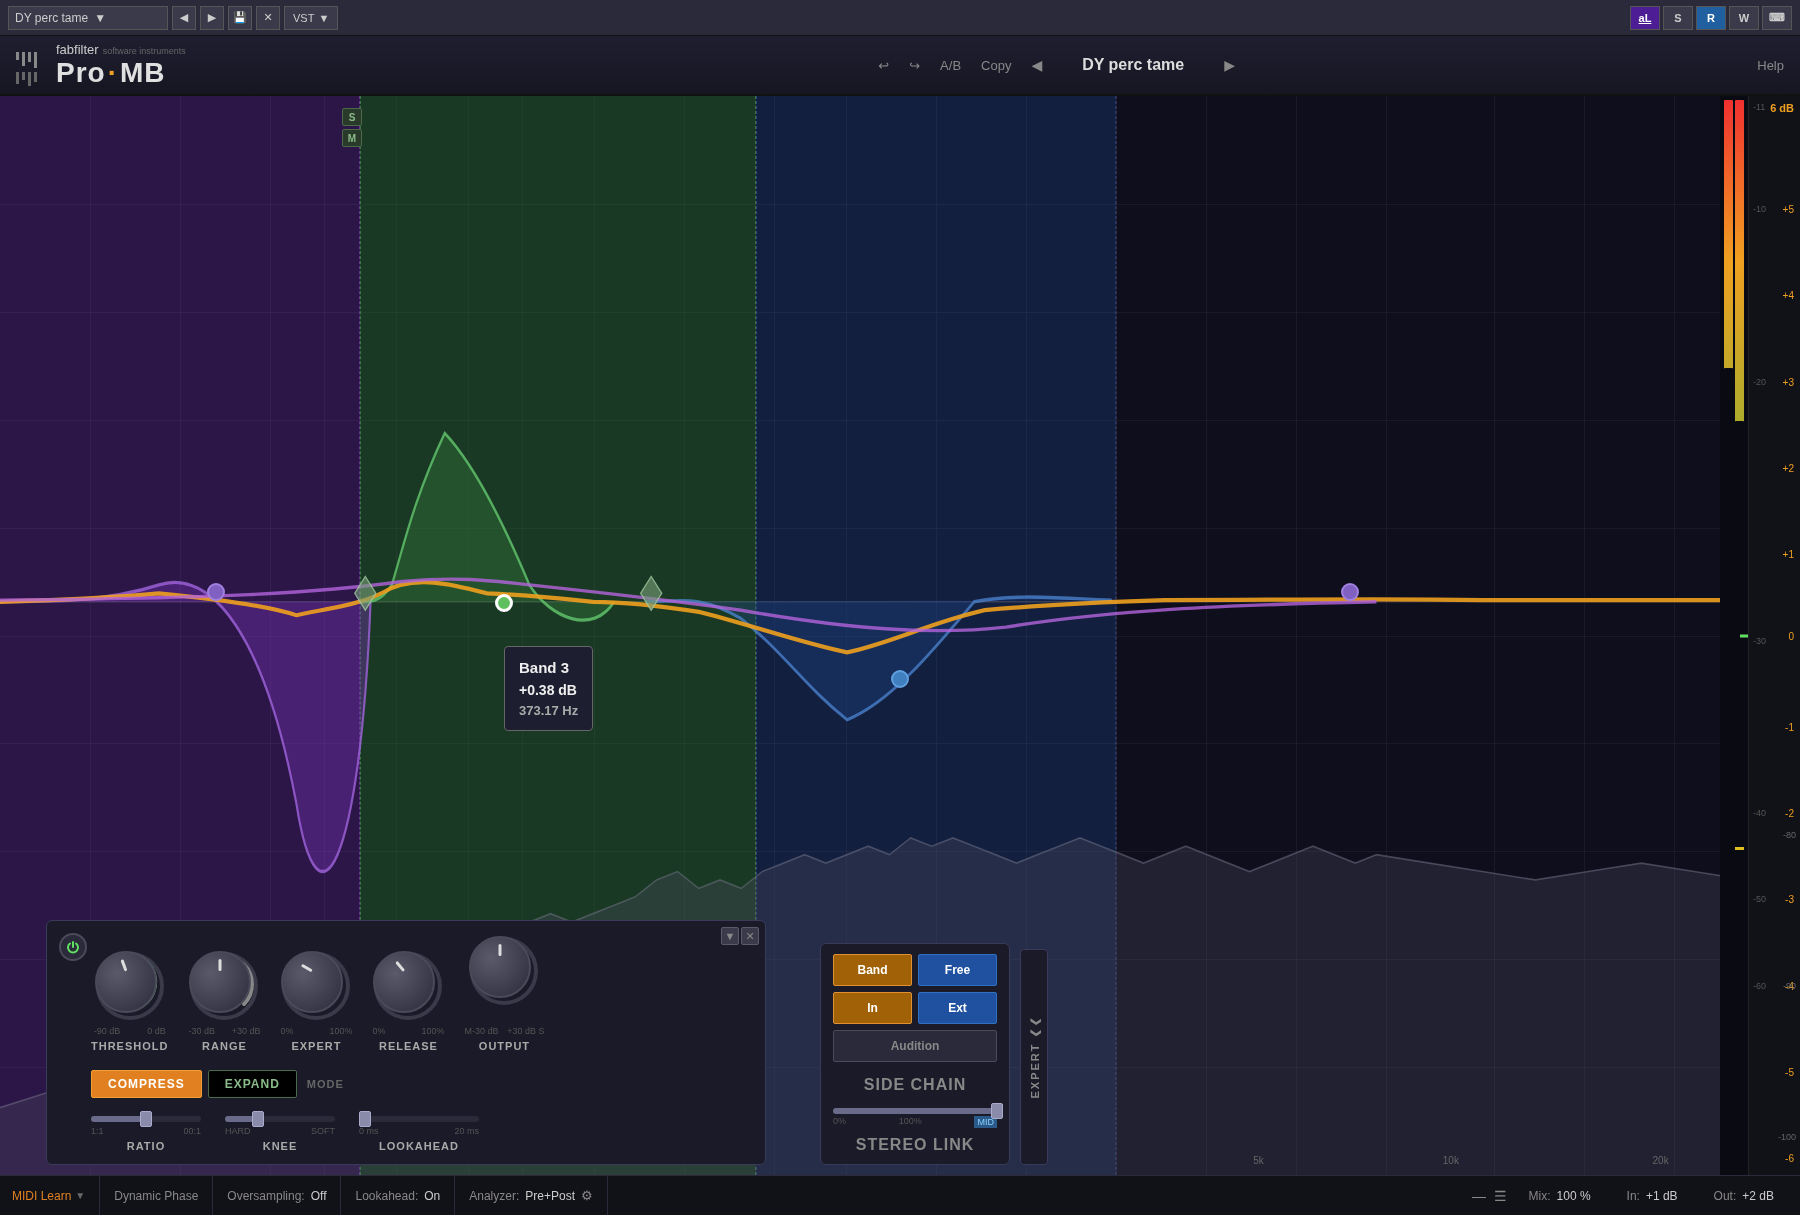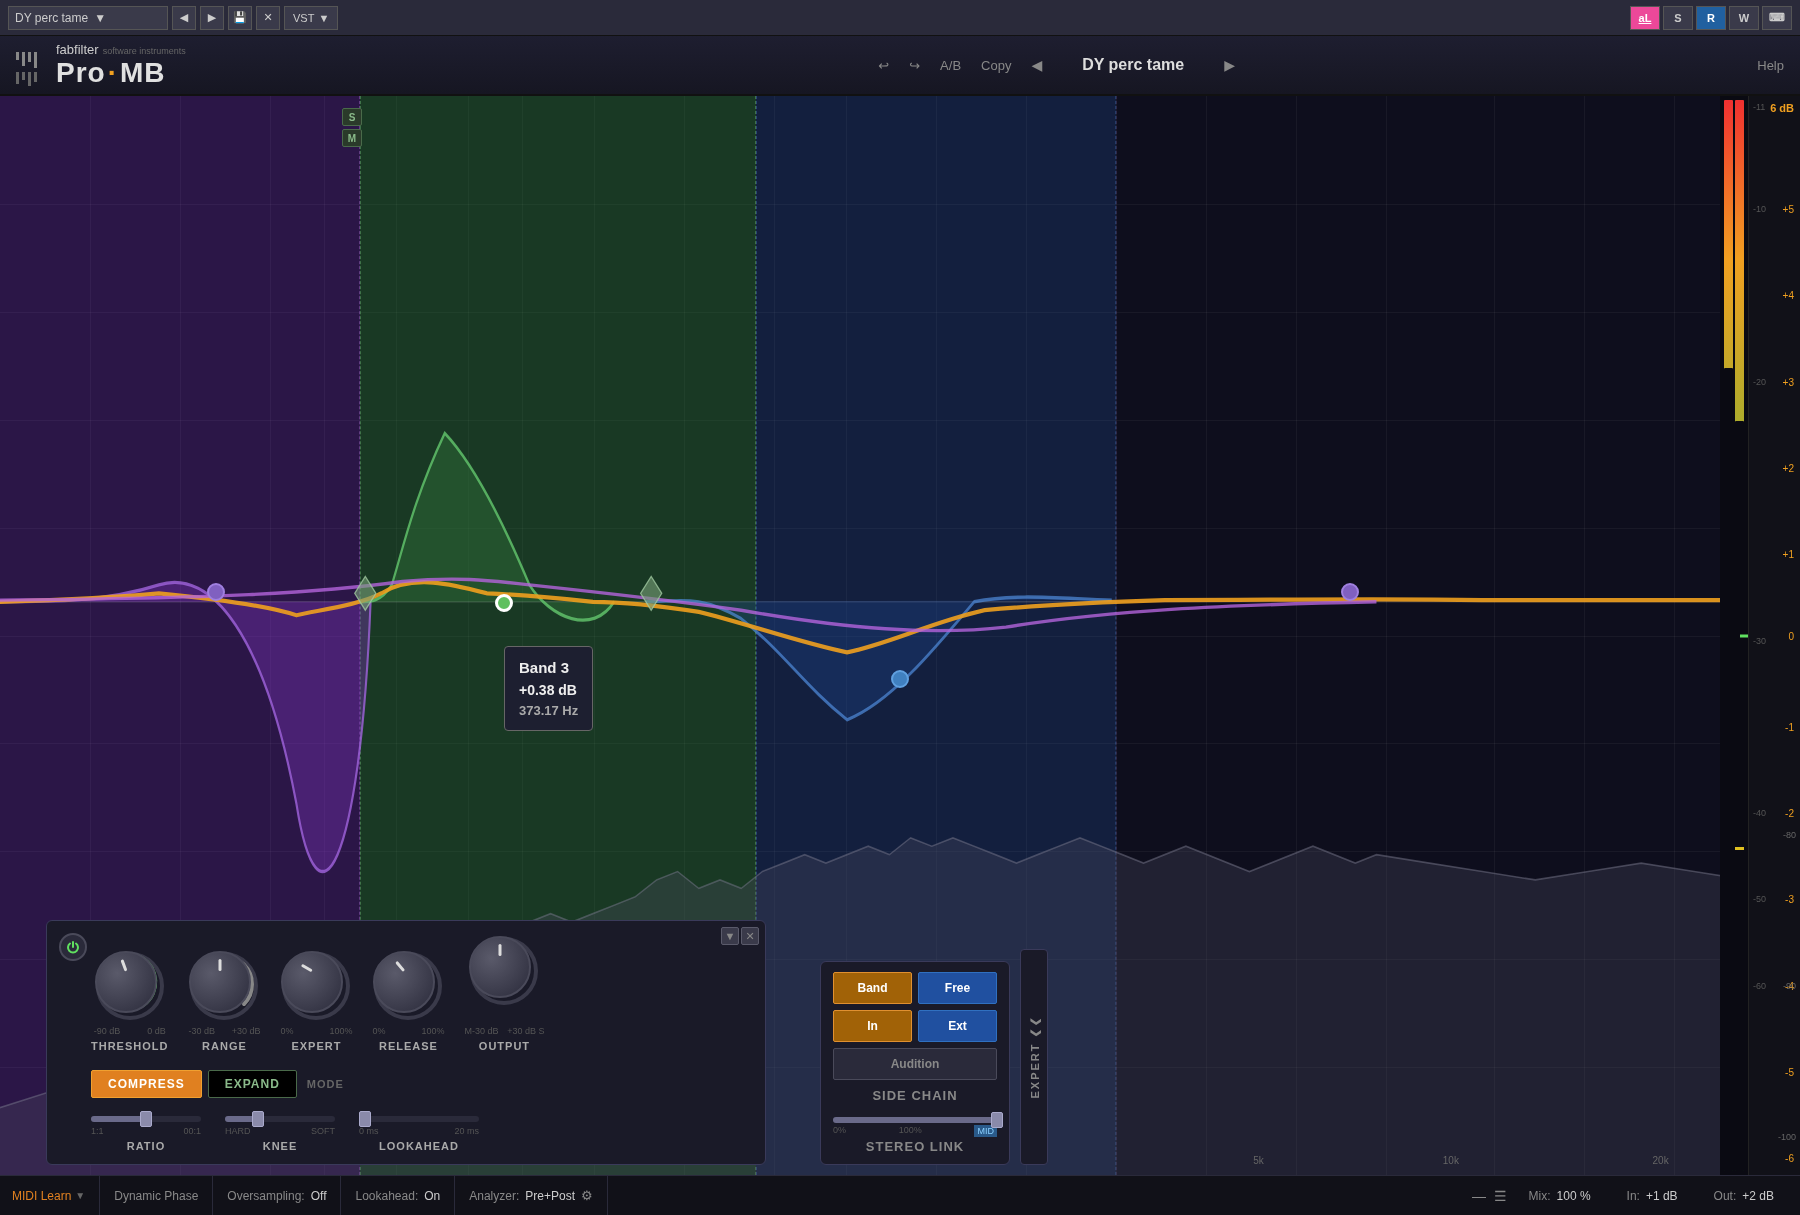--- a/index.html
+++ b/index.html
@@ -71,21 +71,21 @@
       background: #3a3a4a;
       border: 1px solid #555;
       color: #ccc;
       font-size: 11px;
       font-weight: bold;
       display: flex;
       align-items: center;
       justify-content: center;
       cursor: pointer;
     }
-    .top-right-btn.orange { background: #ec4899; color: #fff; text-decoration: underline; }
+    .top-right-btn.orange { background: #4c1d95; color: #fff; text-decoration: underline; }
     .top-right-btn.blue { background: #2060a0; color: #fff; }
 
     
     #header {
       width: 100%;
       height: 60px;
       background: linear-gradient(180deg, #1e1e30 0%, #161622 100%);
       border-bottom: 2px solid #111;
       display: flex;
       align-items: center;
@@ -381,26 +381,26 @@
       background: #a16207;
       border-color: #e09030;
       color: #fff;
     }
     .sc-btn.active-blue {
       background: #2050a0;
       border-color: #3070c0;
       color: #fff;
     }
     .sc-label {
-      font-size: 13px;
+      font-size: 16px;
       color: #888;
       text-align: center;
       letter-spacing: 1px;
       font-weight: bold;
-      margin-top: 2px;
+      margin-top: 8px;
     }
 
     
     #status-bar {
       position: absolute;
       bottom: 0;
       left: 0;
       right: 0;
       height: 40px;
       background: #111118;

